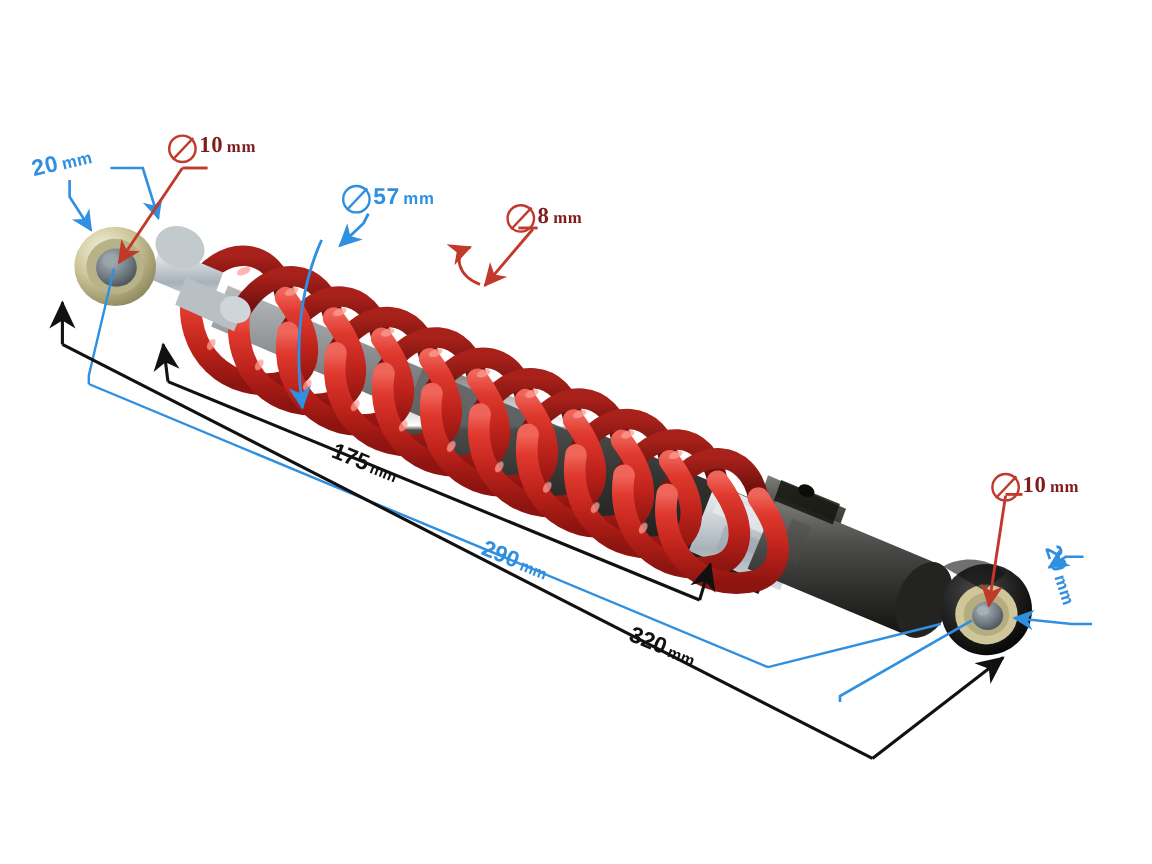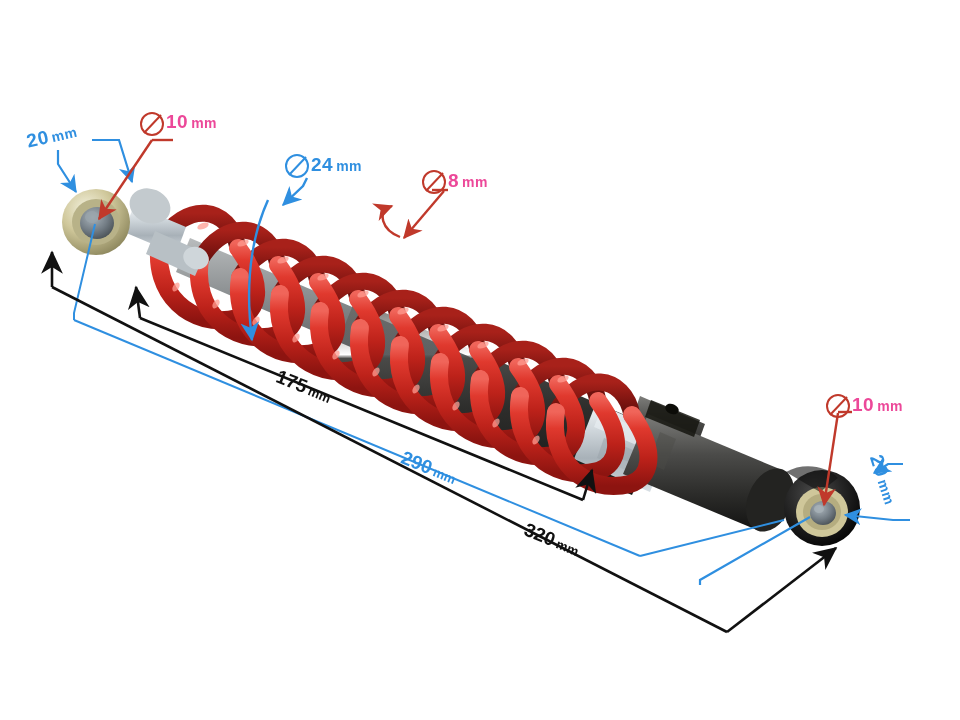--- a/index.html
+++ b/index.html
@@ -3,21 +3,21 @@
 <meta charset="utf-8">
 <style>
   html,body{margin:0;padding:0;background:#fff;}
   body{width:960px;height:720px;overflow:hidden;
        font-family:"Liberation Sans",sans-serif;}
   #stage{position:relative;width:960px;height:720px;background:#ffffff;}
   svg.layer{position:absolute;left:0;top:0;width:960px;height:720px;}
   .lbl{position:absolute;white-space:nowrap;font-weight:bold;letter-spacing:.5px;}
   .lbl .num{font-size:19px;}
   .lbl .unit{font-size:14px;margin-left:3px;}
-  .red{color:#ec4899;}
+  .red{color:#7f1d1d;font-family:Liberation Serif, serif;}
   .blue{color:#2F8FE0;}
   .black{color:#111111;}
   .dimtxt{position:absolute;white-space:nowrap;font-weight:bold;}
   .dimtxt .num{font-size:19px;}
   .dimtxt .unit{font-size:13px;margin-left:3px;}
 </style>
 </head>
 <body>
 
 <div id="stage">
@@ -277,21 +277,21 @@
 
   <div class="lbl blue" style="left:27px;top:131px;transform:rotate(-13deg);transform-origin:left center;">
     <span class="num">20</span><span class="unit">mm</span>
   </div>
 
   <div class="lbl red" style="left:166px;top:111px;">
     <span class="num">10</span><span class="unit">mm</span>
   </div>
 
   <div class="lbl blue" style="left:311px;top:154px;">
-    <span class="num">24</span><span class="unit">mm</span>
+    <span class="num">57</span><span class="unit">mm</span>
   </div>
 
   <div class="lbl red" style="left:448px;top:170px;text-align:center;">
     <span class="num">8</span><span class="unit">mm</span>
   </div>
 
   <div class="lbl red" style="left:852px;top:394px;">
     <span class="num">10</span><span class="unit">mm</span>
   </div>
 

